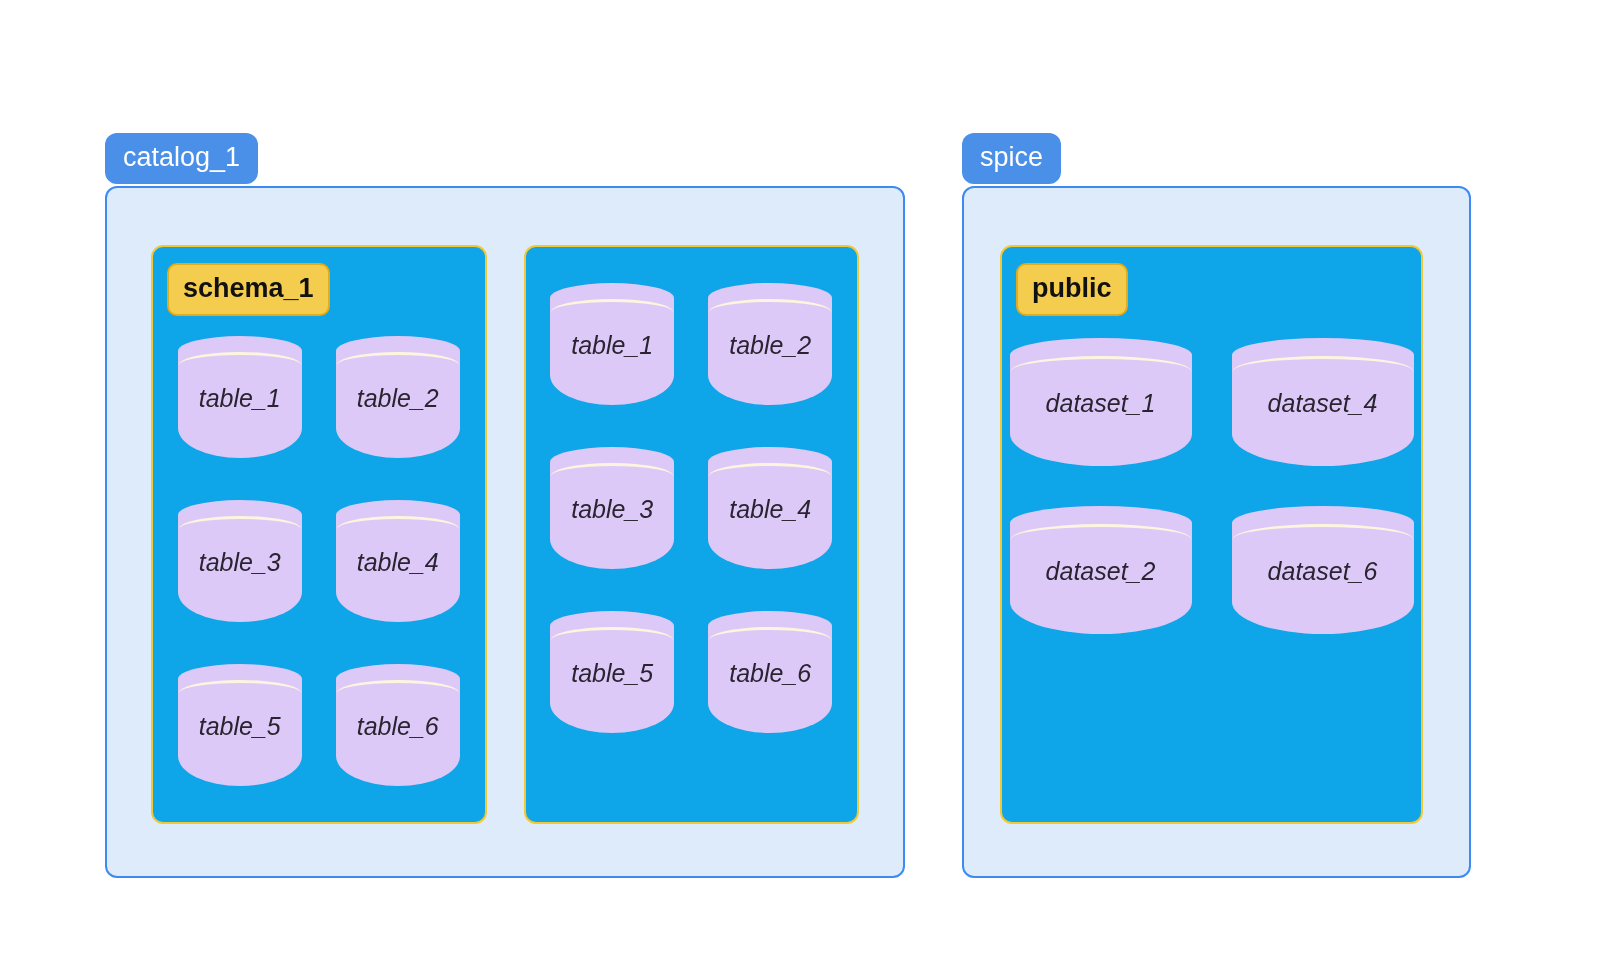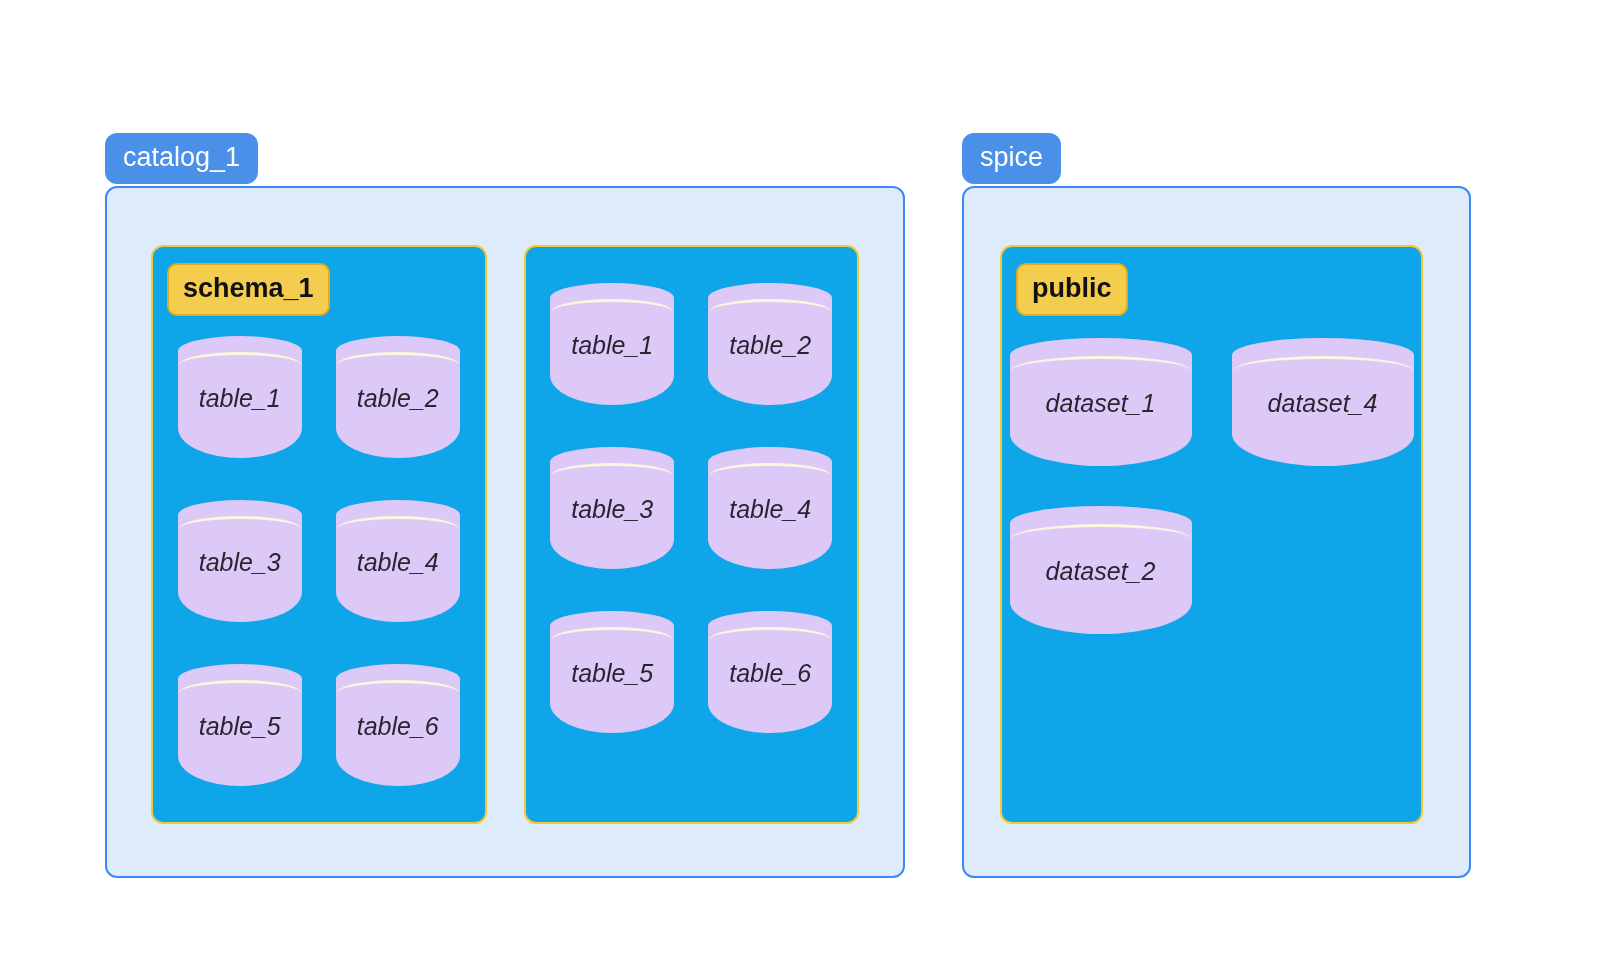--- a/index.html
+++ b/index.html
@@ -302,20 +302,26 @@
 
             <div class="cyl wide">
               <div class="cyl-top"></div>
               <div class="cyl-body"></div>
               <div class="cyl-rim"></div>
               <div class="cyl-label">dataset_2</div>
             </div>
 
 
 
+            <div class="cyl wide">
+              <div class="cyl-top"></div>
+              <div class="cyl-body"></div>
+              <div class="cyl-rim"></div>
+              <div class="cyl-label">dataset_6</div>
+            </div>
 
           </div>
         </div>
 
       </div>
     </div>
   </div>
 
 </div>
 

